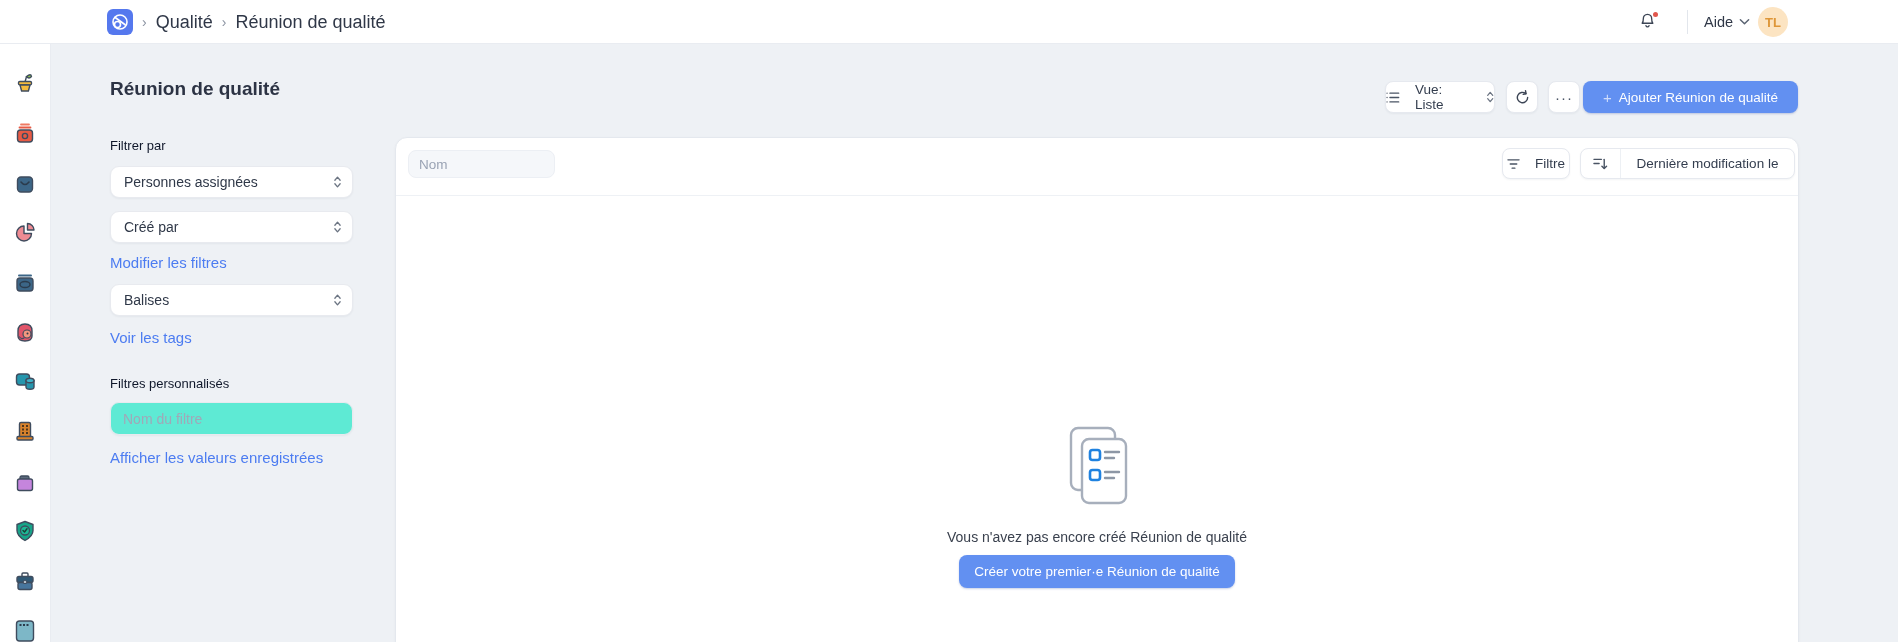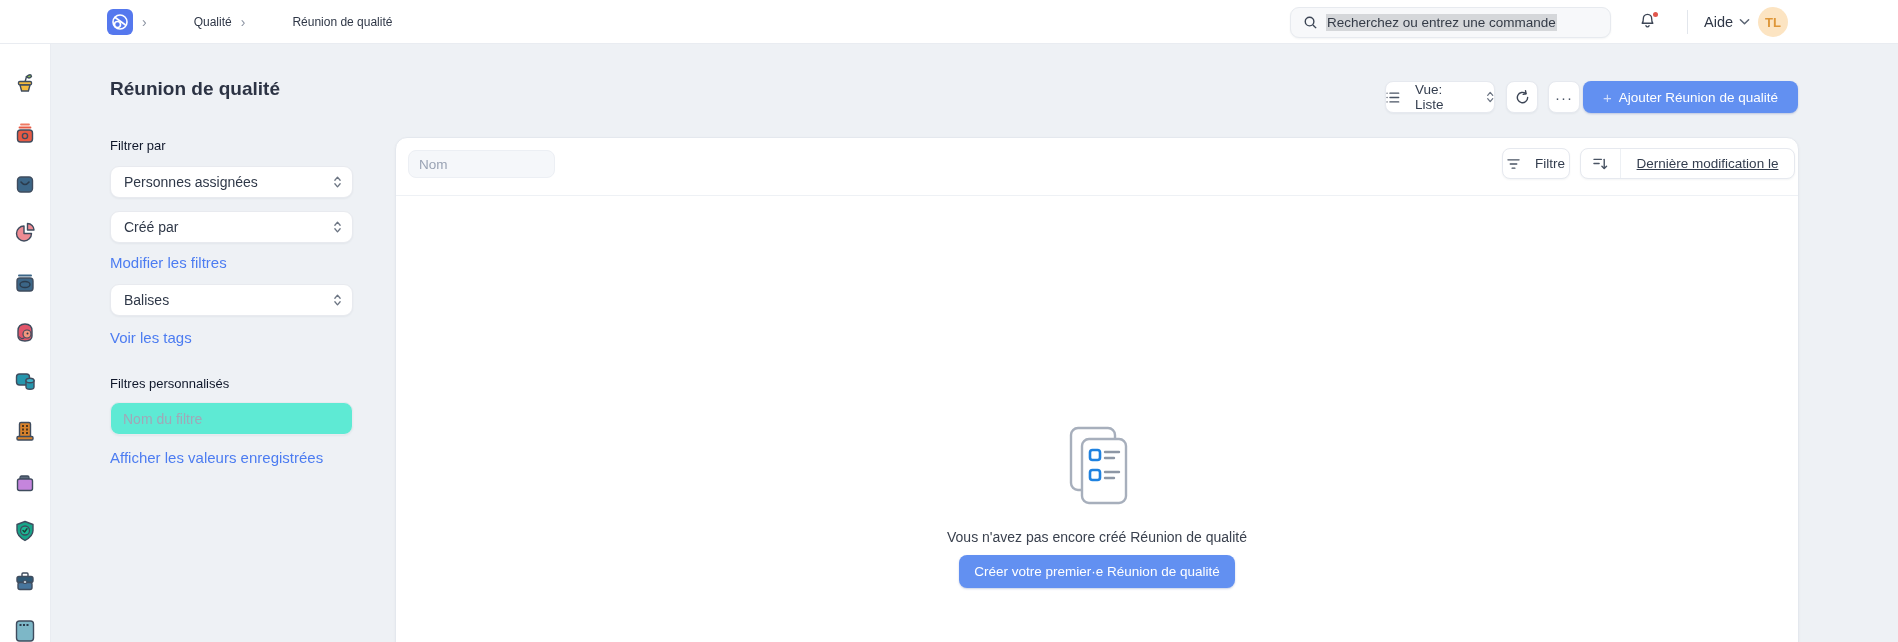--- a/index.html
+++ b/index.html
@@ -11,21 +11,21 @@
   }
   #stage { position:relative; width:1898px; height:642px; overflow:hidden; }
 
   
   .navbar { position:absolute; left:0; top:0; right:0; height:44px; background:#fff;
             border-bottom:1px solid #e9ecf1; z-index:5; }
   .brandcrumb { position:absolute; left:107px; top:0; height:44px; display:flex; align-items:center; gap:9px; }
   .logo { width:26px; height:26px; border-radius:6px; background:#5578ee; display:flex;
           align-items:center; justify-content:center; flex:0 0 auto; }
   .crumb-sep { color:#8b93a2; font-size:14px; }
-  .crumb { font-size:12px; color:#2f3747;margin-left:38px; }
+  .crumb { font-size:18px; color:#2f3747; }
   .search-pill { position:absolute; left:1290px; top:7px; width:321px; height:31px;
                  background:#f7f8fa; border:1px solid #e7eaef; border-radius:9px;
                  box-shadow:0 1px 2px rgba(20,30,60,.05);
                  display:flex; align-items:center; gap:8px; padding:0 12px; cursor:text; }
   .search-pill .sel-text { background:#d5d7da; color:#343b47; font-size:13.5px; padding:1px 1px; white-space:nowrap; }
   .bell-wrap { position:absolute; left:1638px; top:11px; width:22px; height:22px; cursor:pointer; }
   .bell-dot { position:absolute; right:2px; top:1px; width:5px; height:5px; border-radius:50%; background:#e1574d; }
   .nav-divider { position:absolute; left:1687px; top:10px; width:1px; height:24px; background:#e2e6ec; }
   .help-wrap { position:absolute; left:1704px; top:0; height:44px; display:flex; align-items:center; gap:6px; cursor:pointer; }
   .help-label { font-size:14.5px; color:#2f3747; }
@@ -71,21 +71,21 @@
           background:#fff; border:1px solid #e4e8ee; border-radius:12px 12px 0 0;
           box-shadow:0 1px 3px rgba(20,30,60,.04); }
   .card-divider { position:absolute; left:396px; top:195px; width:1402px; height:1px; background:#eef1f5; }
   .nom-input { position:absolute; left:408px; top:150px; width:147px; height:28px;
                background:#f5f7fa; border:1px solid #eceff4; border-radius:8px;
                padding:0 10px; font-size:13.5px; color:#2f3848;
                font-family:"Liberation Sans", sans-serif; }
   .nom-input::placeholder { color:#9aa3b4; }
   .filter-btn { position:absolute; left:1502px; top:148px; width:68px; height:31px; }
   .sort-btn { position:absolute; left:1580px; top:148px; width:215px; height:31px;
-              padding:0; gap:0;text-decoration:underline; }
+              padding:0; gap:0; }
   .sort-icon-cell { display:flex; align-items:center; justify-content:center; width:40px; height:100%;
                     border-right:1px solid #edf0f4; }
   .sort-label-cell { flex:1; display:flex; align-items:center; justify-content:center; }
 
   
   .empty-icon { position:absolute; left:1064px; top:426px; width:66px; height:86px; }
   .empty-text { position:absolute; left:395px; top:529px; width:1404px; text-align:center;
                 font-size:14px; color:#3a414e; }
   .empty-cta-row { position:absolute; left:395px; top:555px; width:1404px; text-align:center; }
   .empty-cta { display:inline-flex; height:33px; padding:0 15px; align-items:center; }
@@ -105,27 +105,20 @@
           <circle cx="7.5" cy="12.5" r="3" fill="none" stroke="#fff" stroke-width="1.6"></circle>
           <line x1="4.5" y1="5" x2="15.5" y2="13" stroke="#fff" stroke-width="1.6"></line>
         </svg>
       </div>
       <span class="crumb-sep">›</span>
       <span class="crumb">Qualité</span>
       <span class="crumb-sep">›</span>
       <span class="crumb">Réunion de qualité</span>
     </div>
 
-    <div class="search-pill">
-      <svg width="15" height="15" viewBox="0 0 16 16">
-        <circle cx="7" cy="7" r="4.6" fill="none" stroke="#3c4555" stroke-width="1.5"></circle>
-        <line x1="10.6" y1="10.6" x2="14" y2="14" stroke="#3c4555" stroke-width="1.5"></line>
-      </svg>
-      <span class="sel-text">Recherchez ou entrez une commande</span>
-    </div>
 
     <div class="bell-wrap">
       <svg width="19" height="20" viewBox="0 0 20 20">
         <path d="M10 3 C7 3 5.6 5.2 5.6 7.6 C5.6 11 4.4 12.4 4.4 12.4 L15.6 12.4 C15.6 12.4 14.4 11 14.4 7.6 C14.4 5.2 13 3 10 3 Z" fill="none" stroke="#3c4555" stroke-width="1.4" stroke-linejoin="round"></path>
         <path d="M8.4 15 a1.7 1.7 0 0 0 3.2 0" fill="none" stroke="#3c4555" stroke-width="1.4" stroke-linecap="round"></path>
       </svg>
       <span class="bell-dot"></span>
     </div>
 
     <div class="nav-divider"></div>

